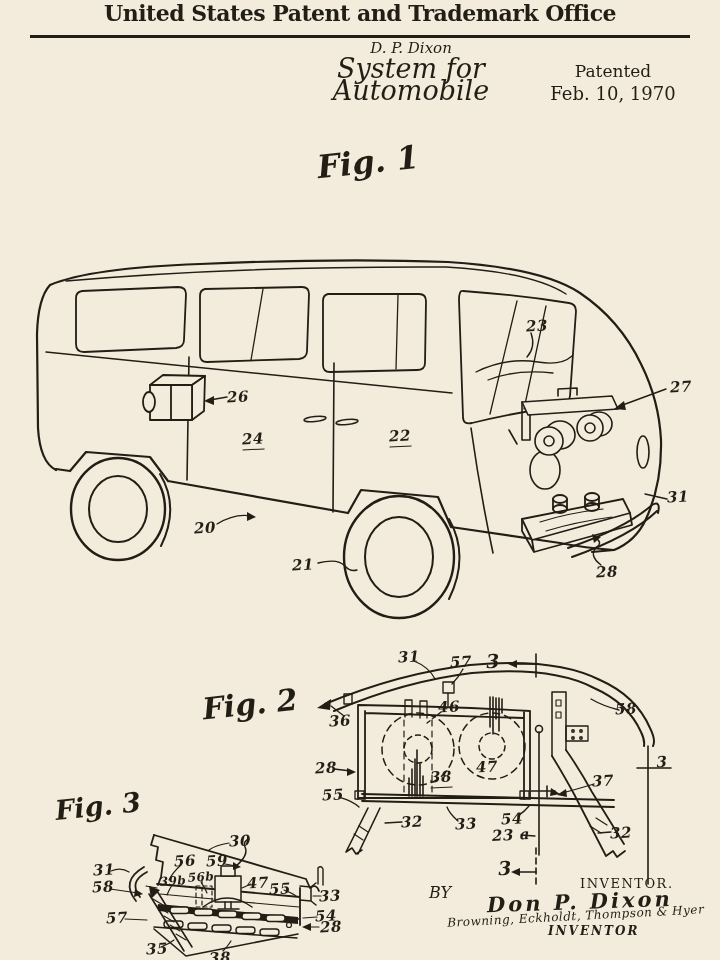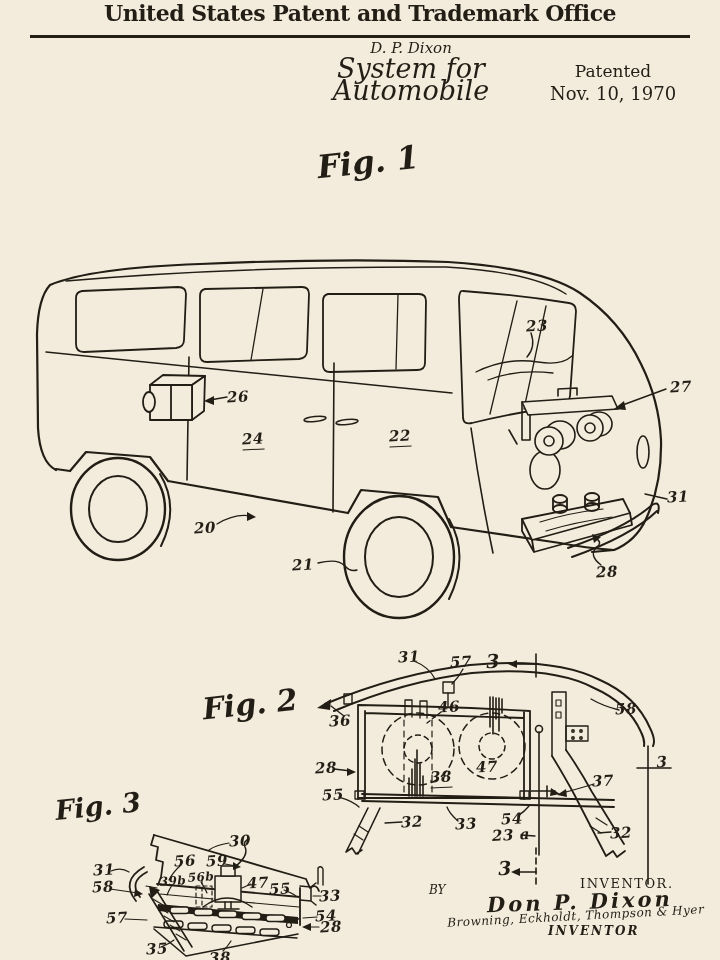--- a/index.html
+++ b/index.html
@@ -33,39 +33,39 @@
   
   .figsvg{position:absolute;overflow:visible;z-index:2;}
   .figsvg path,.figsvg rect,.figsvg circle,.figsvg ellipse{fill:none;stroke:currentColor;
        stroke-linecap:round;stroke-linejoin:round;}
   .figsvg polygon{fill:currentColor;stroke:none;}
   .figsvg .occ{fill:var(--bg,#f3ecdd);}
   
   .inv{left:580px;top:876px;font-size:13px;letter-spacing:1.5px;}
   .invname{left:487px;top:889px;font-size:21px;font-style:italic;font-weight:bold;
            letter-spacing:3px;transform:rotate(-2deg);white-space:nowrap;}
-  .byl{left:429px;top:883px;font-size:12px;font-style:italic;}
+  .byl{left:429px;top:883px;font-size:16px;font-style:italic;}
   .sig{left:447px;top:909px;font-size:12px;font-style:italic;transform:rotate(-3deg);
        white-space:nowrap;letter-spacing:0.5px;}
   .atty{left:548px;top:924px;font-size:12px;font-style:italic;letter-spacing:2px;font-weight:bold;}
 </style>
 </head>
 <body style="--bg: #f3ecdd; --ink: #221d15;">
 
 <div class="page">
 
   <div class="abs office">United States Patent and Trademark Office</div>
   <div class="abs rule"></div>
   <div class="abs cblock">
     <div class="cline1">D. P. Dixon</div>
     <div class="cline3">System for Automobile</div>
   </div>
   <div class="abs rblock">
     <div class="rline1">Patented</div>
-    <div class="rline2">Nov. 10, 1970</div>
+    <div class="rline2">Feb. 10, 1970</div>
   </div>
 
   <div class="abs figlabel fl1">Fig. 1</div>
   <div class="abs figlabel fl2">Fig. 2</div>
   <div class="abs figlabel fl3">Fig. 3</div>
 
   <svg class="figsvg" style="left:20px;top:240px" width="690" height="380" viewBox="20 240 690 380">
     <g stroke-width="2.2">
       <path d="M56,470 Q40,462 38,428 L37,334 Q38,298 50,285 Q90,268 200,264 Q340,258 448,262 Q542,268 580,293 Q620,320 641,364 Q659,400 661,440 Q662,484 646,519 Q636,541 614,550 L592,552"></path>
       <path d="M56,469 L70,471 M70,471 L86,452 L150,457 L168,481 M168,481 L348,513 M348,513 L361,490 L438,497 L451,527 M451,527 L560,543 Q585,548 614,550"></path>

